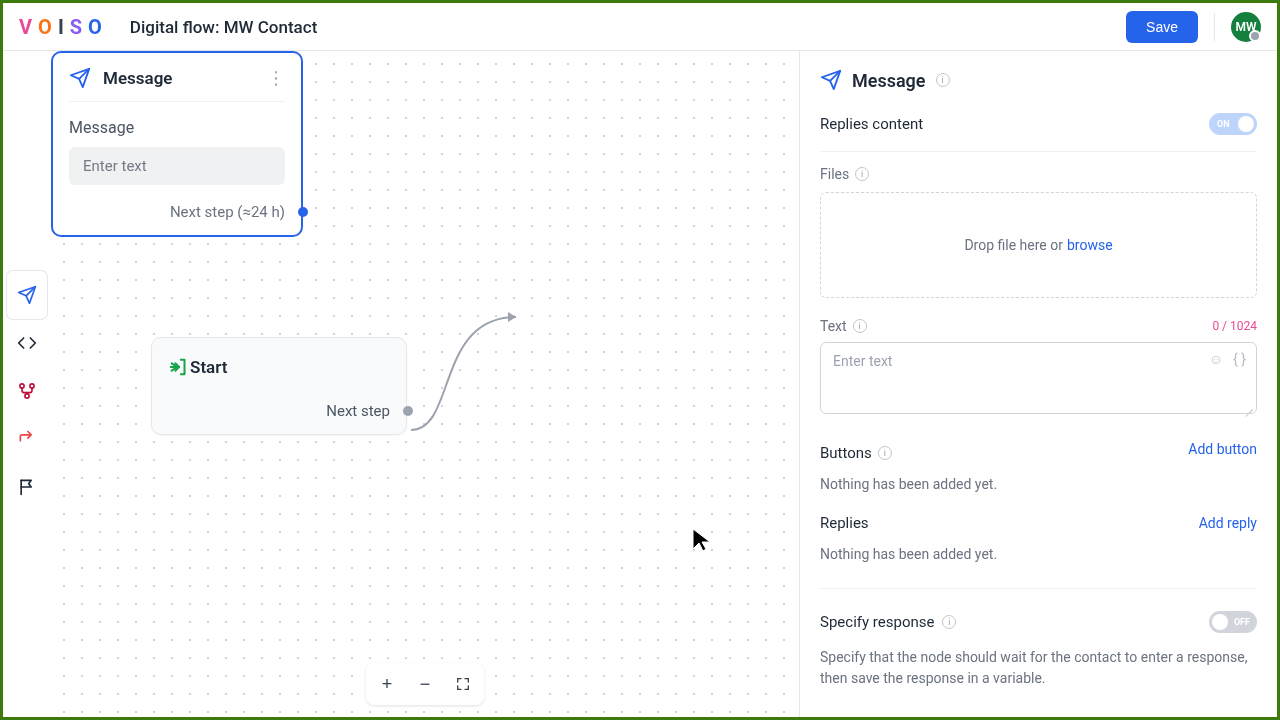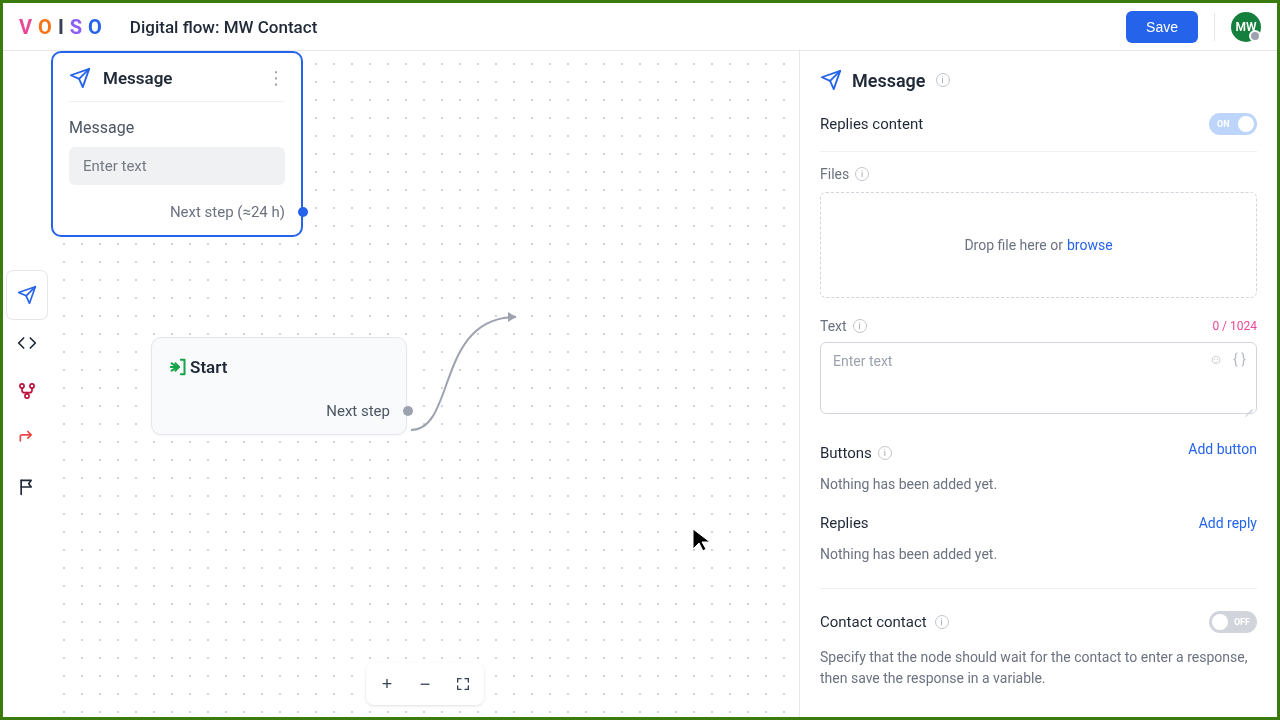--- a/index.html
+++ b/index.html
@@ -277,21 +277,21 @@
       <div class="section-row">
         <div class="section-title">Replies</div>
         <div class="link-btn">Add reply</div>
       </div>
       <div class="empty-text">Nothing has been added yet.</div>
     </div>
 
     <div class="section top-border">
       <div class="section-row">
         <div class="section-title" style="display:flex;align-items:center;gap:8px;">
-            <span>Contact contact</span>
+            <span>Specify response</span>
             <span class="info-icon">i</span>
           </div>
         <div class="toggle off">
             <span class="tog-label">OFF</span>
           </div>
       </div>
       <div class="desc">Specify that the node should wait for the contact to enter a response, then save the response in a variable.</div>
     </div>
   </div>
 </div>

